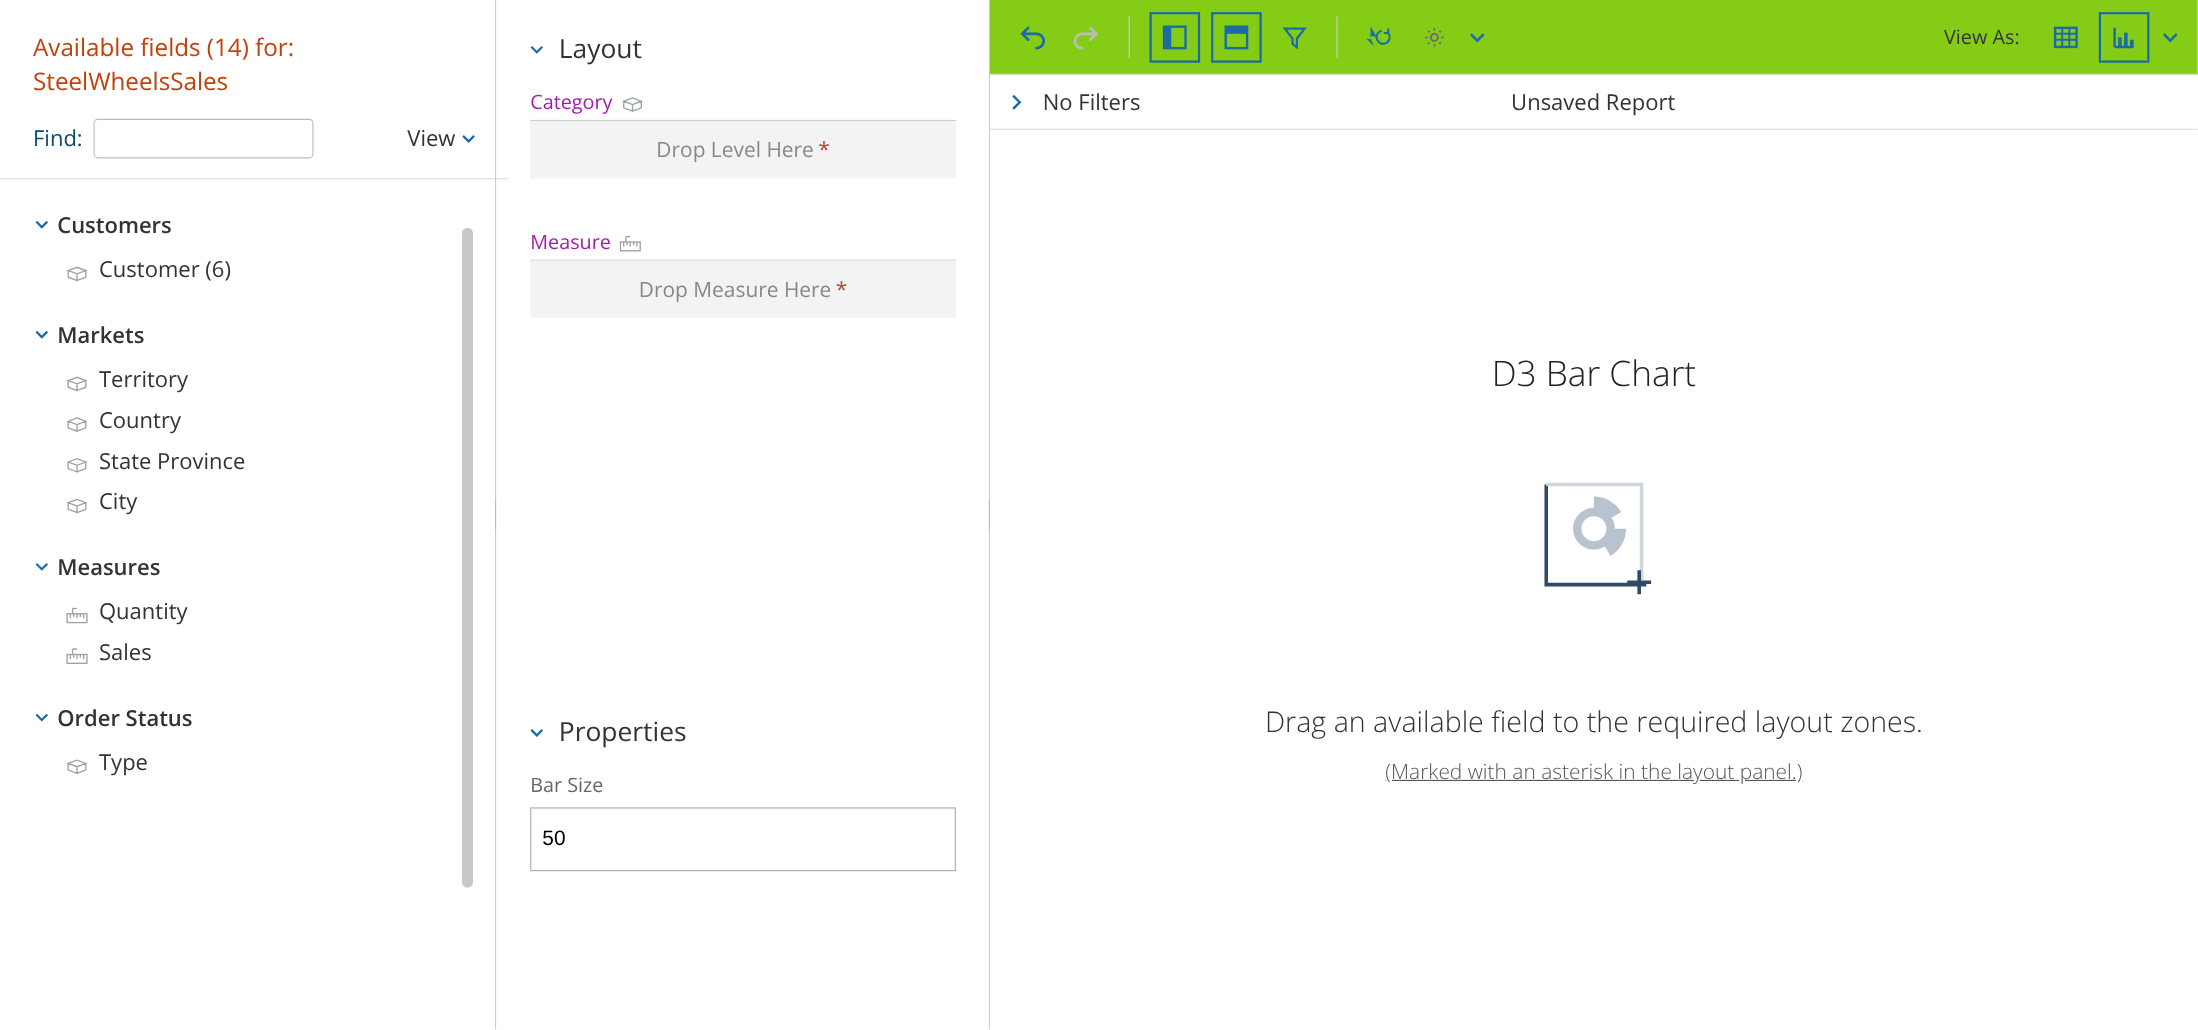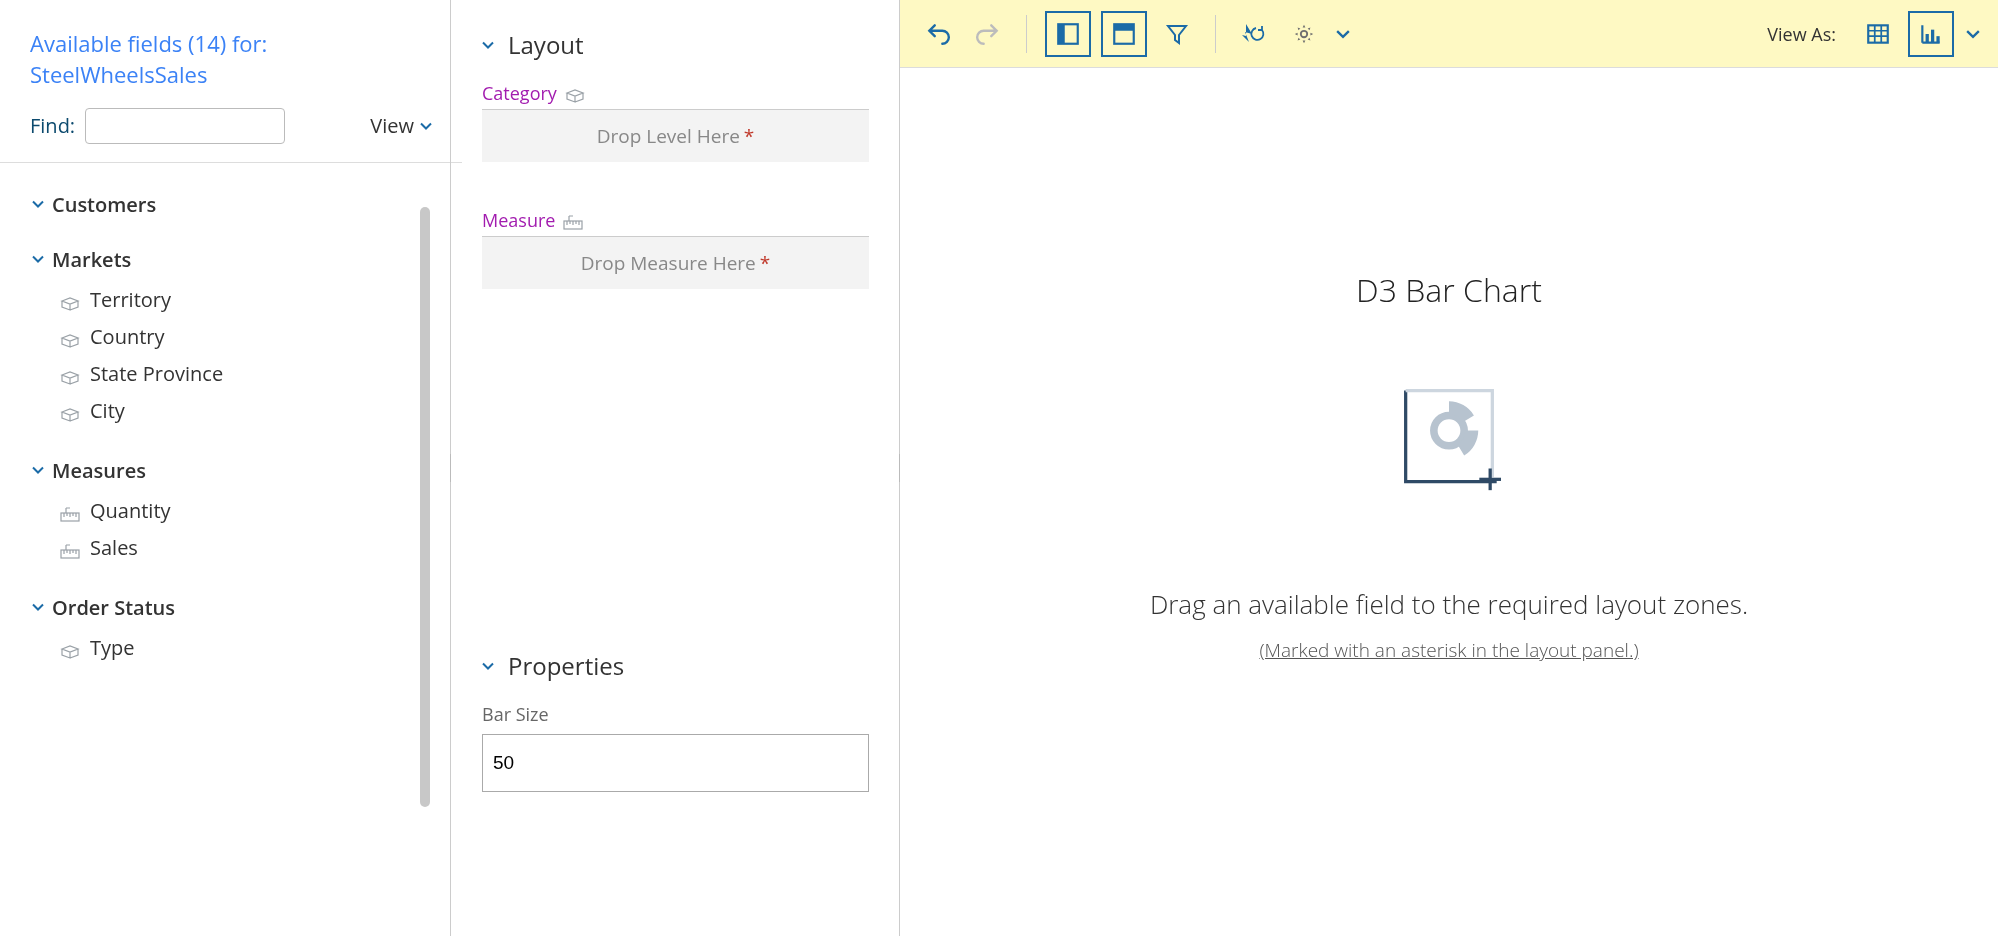--- a/index.html
+++ b/index.html
@@ -37,21 +37,21 @@
   width: 1px;
   background: #bbb;
   height: 28px;
   position: absolute;
   top: 50%;
   transform: translateY(-50%);
 }
 
 .fields-title {
   font-size: 22px;
-  color: #3b82f6;
+  color: #c2410c;
   line-height: 1.4;
   margin-bottom: 18px;
 }
 .find-row {
   display: flex;
   align-items: center;
   gap: 10px;
   margin-bottom: 18px;
 }
 .find-label { font-size: 20px; color: #0c4a6e; }
@@ -170,21 +170,21 @@
 .prop-label { font-size: 18px; color: #666; margin-bottom: 8px; }
 .prop-input {
   width: 100%;
   height: 58px;
   border: 1px solid #aaa;
   padding: 0 10px;
   font-size: 19px;
 }
 
 .toolbar {
-  background: #fef9c3;
+  background: #84cc16;
   border-bottom: 1px solid #dcdcdc;
   height: 68px;
   display: flex;
   align-items: center;
   padding: 0 18px;
   gap: 10px;
 }
 .tb-btn {
   width: 40px; height: 40px;
   display: flex; align-items: center; justify-content: center;
@@ -278,20 +278,28 @@
     <div id="groups-container">
         <div class="field-group">
           <div class="group-header">
             <span class="chev">
               <svg width="12" height="12" viewBox="0 0 12 12">
                 <path d="M1 3.5 L6 8.5 L11 3.5" fill="none" stroke="#1b6ba7" stroke-width="2"></path>
               </svg>
             </span>
             <span>Customers</span>
           </div>
+          <div class="field-items">
+            <div class="field-item">
+              <span class="cube-icon"><svg viewBox="0 0 20 16">
+                  <path d="M2 5 L10 2 L18 5 L10 8 Z M2 5 L2 11 L10 14 L10 8 M18 5 L18 11 L10 14" fill="none" stroke="#9aa1a7" stroke-width="1.2"></path>
+                </svg></span>
+              <span>Customer (6)</span>
+            </div>
+          </div>
         </div>
         <div class="field-group">
           <div class="group-header">
             <span class="chev">
               <svg width="12" height="12" viewBox="0 0 12 12">
                 <path d="M1 3.5 L6 8.5 L11 3.5" fill="none" stroke="#1b6ba7" stroke-width="2"></path>
               </svg>
             </span>
             <span>Markets</span>
           </div>
@@ -498,20 +506,30 @@
           <rect x="17" y="14" width="3" height="6" fill="currentColor"></rect>
         </svg>
     </div>
     <span class="dropdown-chev">
       <svg viewBox="0 0 12 12">
           <path d="M1 3.5 L6 8.5 L11 3.5" fill="none" stroke="currentColor" stroke-width="2"></path>
         </svg>
     </span>
   </div>
 
+  <div class="filter-bar">
+    <span class="filter-toggle">
+      <svg width="12" height="14" viewBox="0 0 12 14">
+          <path d="M3 1 L9 7 L3 13" fill="none" stroke="#1b6ba7" stroke-width="2.2"></path>
+        </svg>
+    </span>
+    <span class="filter-text">No Filters</span>
+    <span class="report-title">Unsaved Report</span>
+    <span class="filter-right-spacer"></span>
+  </div>
 
   <div class="canvas">
     <div class="canvas-title">D3 Bar Chart</div>
     <div class="canvas-icon">
       <svg width="130" height="130" viewBox="0 0 120 120">
         <path d="M20 18 L20 102 L104 102" fill="none" stroke="#2f4a66" stroke-width="3"></path>
         <path d="M20 18 L100 18 L100 98" fill="none" stroke="#cdd6df" stroke-width="3"></path>
         <g transform="translate(60,55)">
           <circle cx="0" cy="0" r="14" fill="none" stroke="#b7c3cf" stroke-width="7"></circle>
           <path d="M0 -27 A27 27 0 0 1 23 -14 L13 -8 A15 15 0 0 0 0 -15 Z" fill="#b7c3cf"></path>

